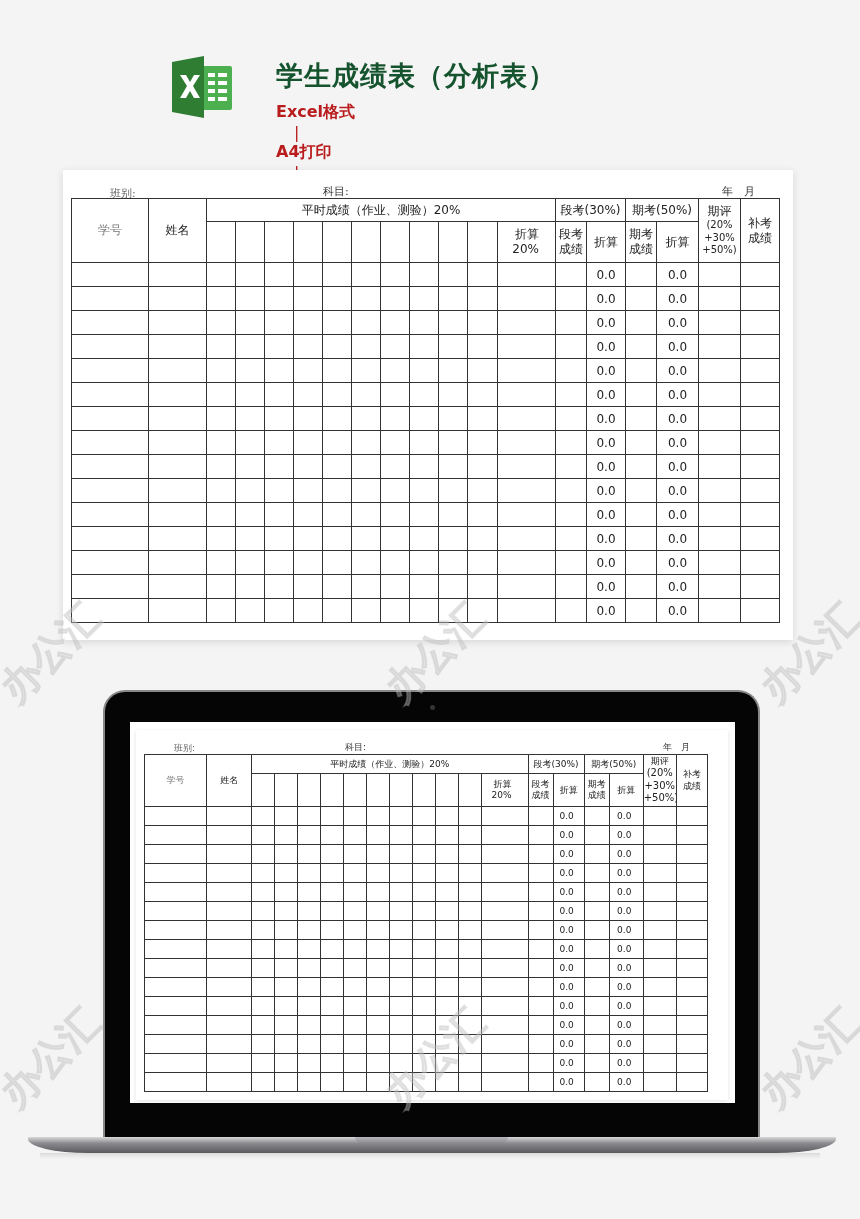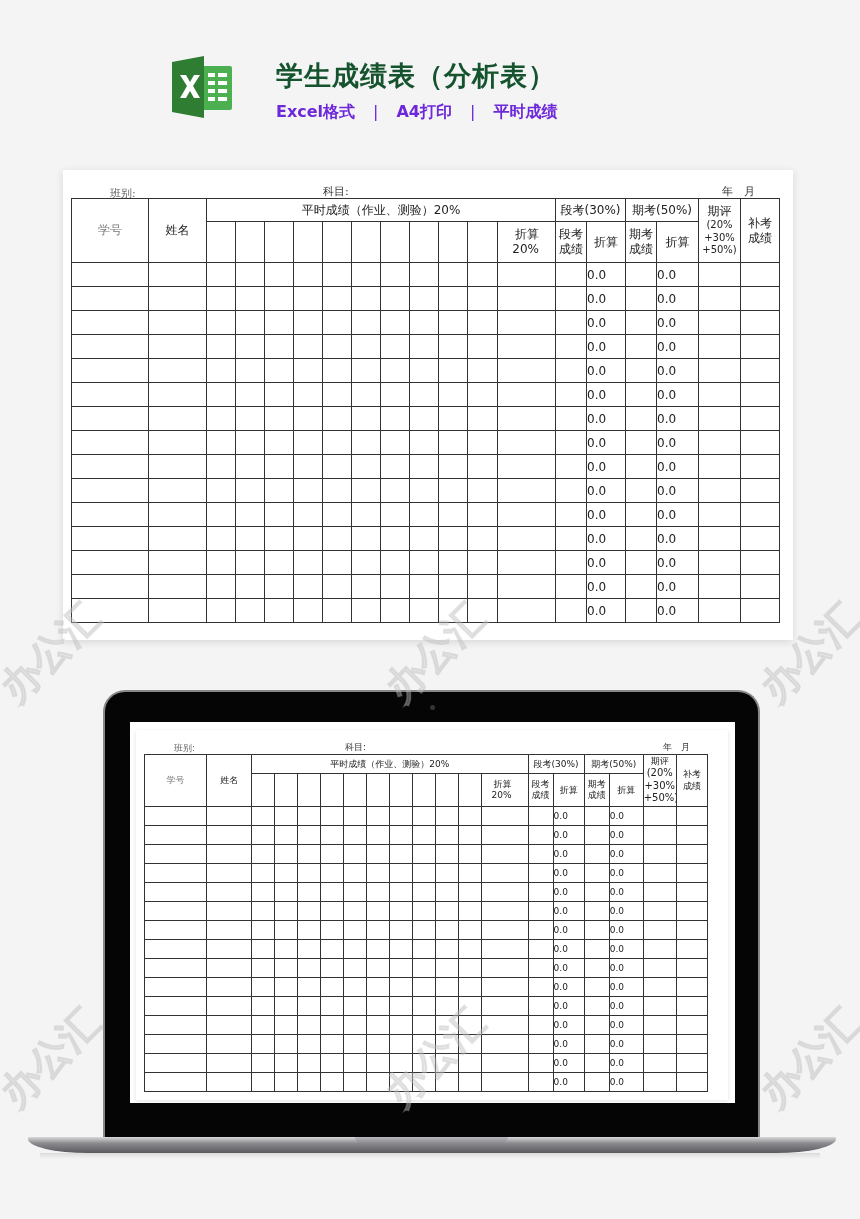--- a/index.html
+++ b/index.html
@@ -2,33 +2,33 @@
 <html><head>
 <meta charset="utf-8">
 <style>
   * { box-sizing: border-box; margin: 0; padding: 0; }
   html, body { width: 860px; height: 1219px; overflow: hidden; }
   body { background: #f4f4f4; font-family: "DejaVu Sans", "Liberation Sans", sans-serif; position: relative; }
 
   
   .logo { position: absolute; left: 170px; top: 56px; width: 64px; height: 62px; }
   .title { position: absolute; left: 276px; top: 52px; font-size: 27px; font-weight: bold; color: #14532d; letter-spacing: 1px; white-space: nowrap; margin-top: 6px; }
-  .subtitle { position: absolute; left: 276px; top: 102px; font-size: 16px; font-weight: bold; color: #6d28d9; white-space: nowrap; display: flex; gap: 0; }
+  .subtitle { position: absolute; left: 276px; top: 102px; font-size: 16px; font-weight: bold; color: #b91c1c; white-space: nowrap; display: flex; gap: 0; flex-direction: column; }
   .subtitle span { display: inline-block; }
   .subtitle .sep { margin: 0 18px; font-weight: normal; }
 
   
   .card { position: absolute; background: #fff; box-shadow: 0 2px 8px rgba(0,0,0,0.12); }
   .card.top { left: 63px; top: 170px; width: 730px; height: 470px; }
   .meta { position: absolute; font-size: 11px; color: #333; white-space: nowrap; }
   .meta.dim { color: #666; }
 
   table.grid { position: absolute; border-collapse: collapse; table-layout: fixed; }
   table.grid td { border: 1px solid #333; text-align: center; vertical-align: middle; padding: 0; overflow: hidden; white-space: nowrap; color: #222; }
-  table.grid td.num { text-align: left; }
+  table.grid td.num { text-align: center; }
   table.grid td.gray { color: #777; }
   .ml { line-height: 1.25; white-space: normal !important; }
   .small { font-size: 10px !important; }
 
   
   .t1 td { font-size: 12px; height: 24px; }
   .t1 .h1 td { height: 23px; }
   .t1 .h2 td { height: 41px; }
 
   

